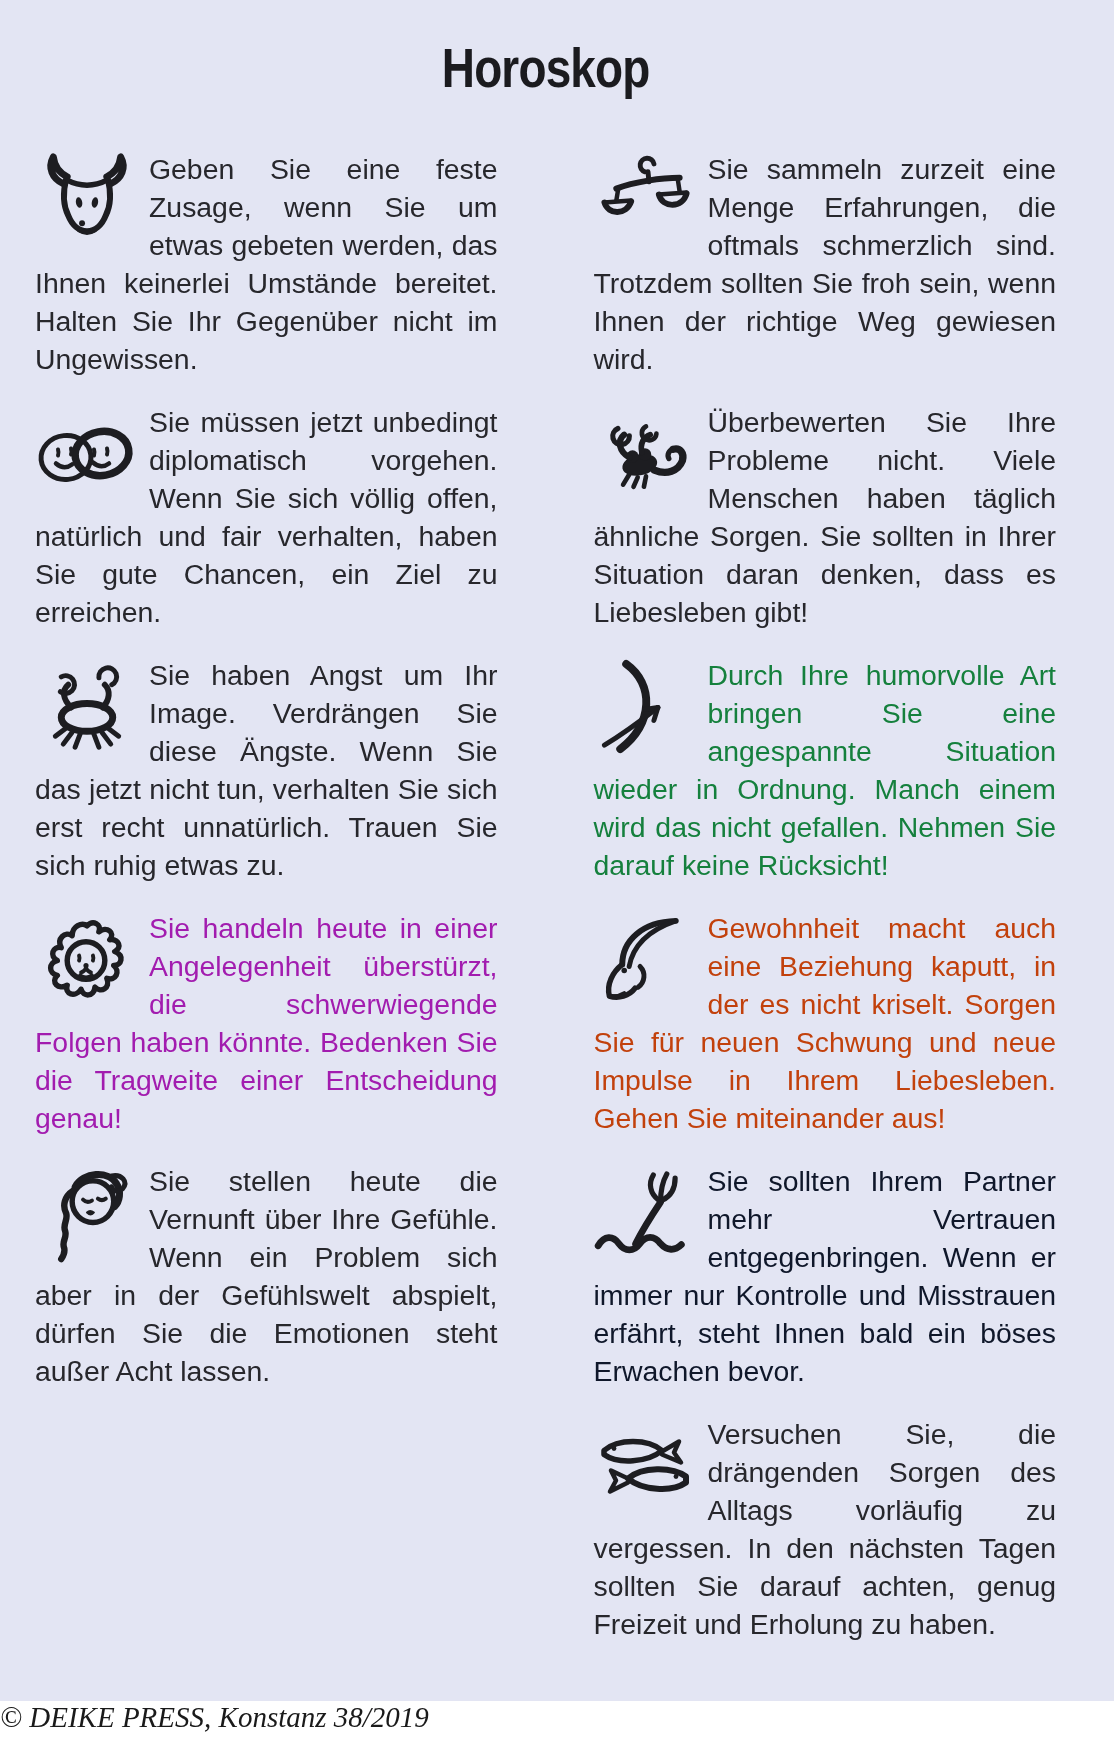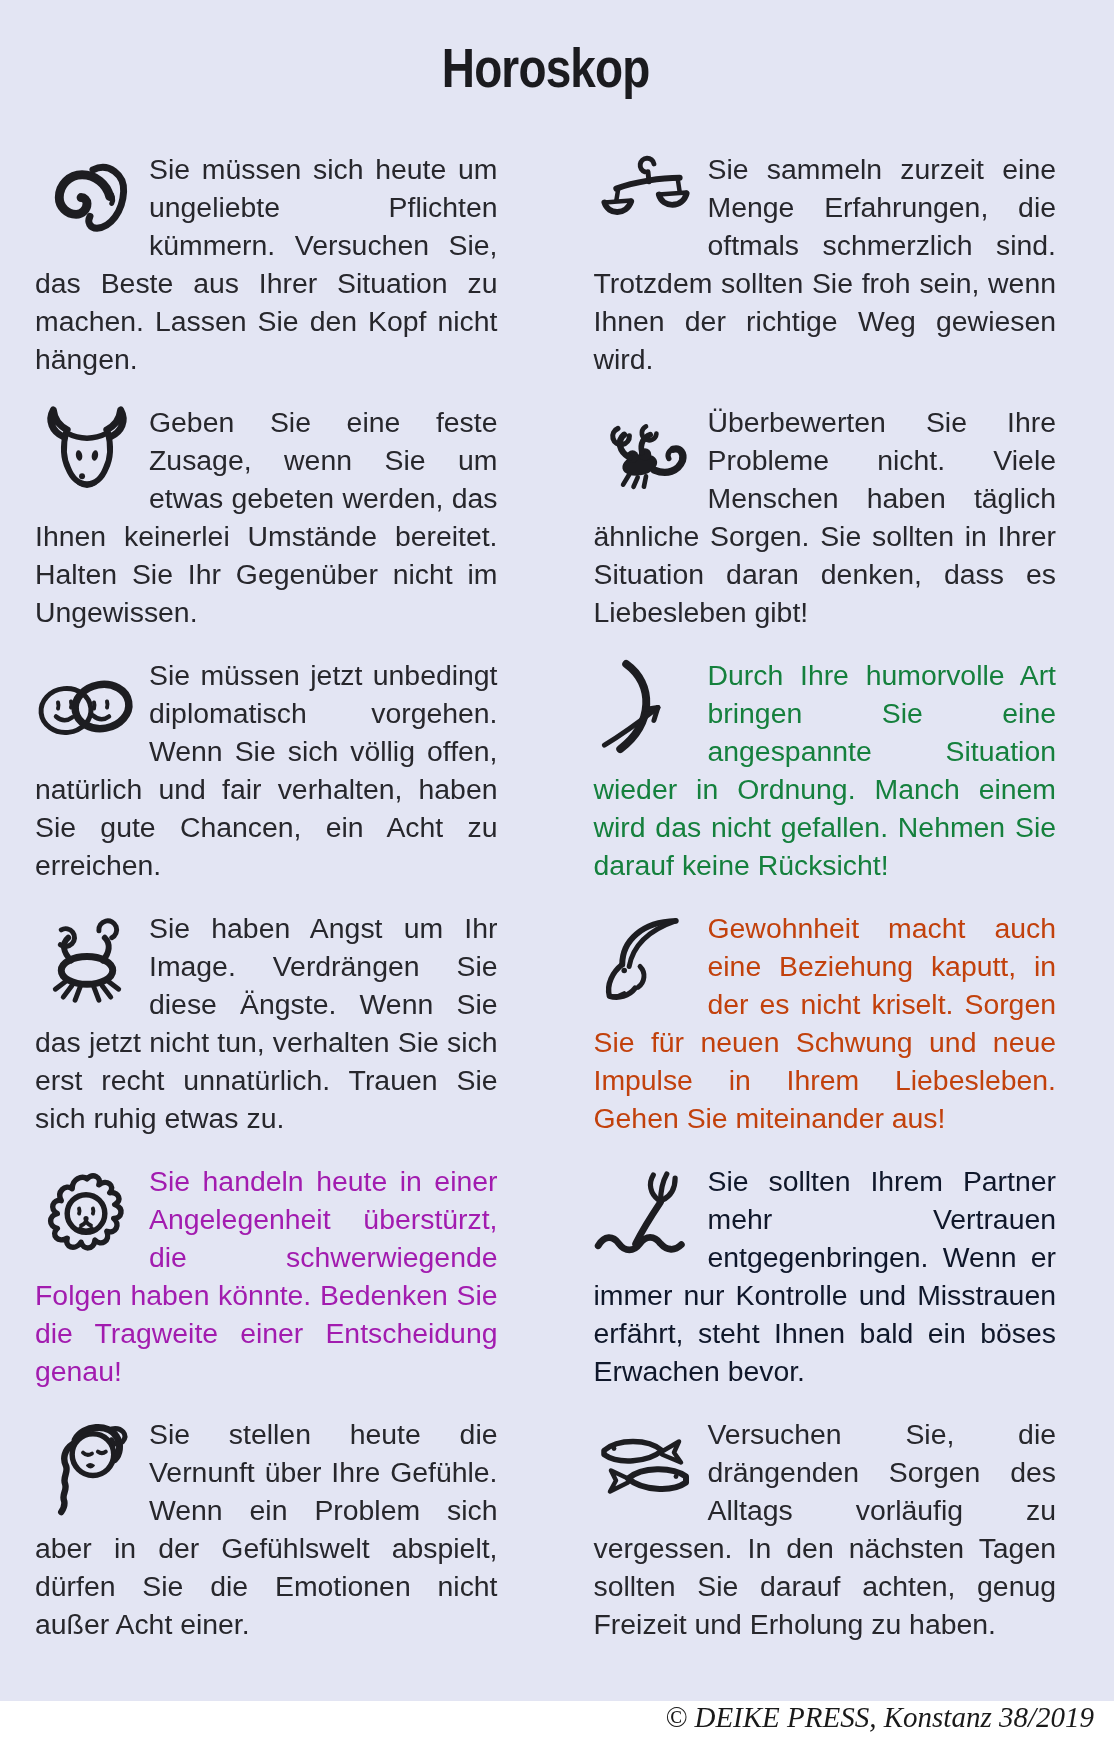--- a/index.html
+++ b/index.html
@@ -69,21 +69,21 @@
     text-align: justify;
     hyphens: auto;
     -webkit-hyphens: auto;
   }
   footer.strip {
     height: 32px;
     background: #ffffff;
     box-sizing: border-box;
     display: flex;
     align-items: center;
-    justify-content: flex-end;
+    justify-content: flex-start;
     padding-right: 20px;
   }
   .copyright {
     font-family: "Liberation Serif", serif;
     font-style: italic;
     font-size: 29px;
     color: #1a1a1a;
   }
   
   .icon svg * {
@@ -96,30 +96,20 @@
 
 <div class="sheet">
   <div class="content" style="background: rgb(227, 229, 243);">
 
     <h1 class="title"><span class="title-inner">Horoskop</span></h1>
 
     <div class="columns">
 
       <div class="col">
 
-        <section class="entry">
-          <span class="icon">
-            <svg viewBox="0 0 100 100" fill="none" stroke="#1d1d21">
-              <path d="M44 46 a6 6 0 0 1 6 6 a11 11 0 0 1 -11 11 a17 17 0 0 1 -17 -17 a23 23 0 0 1 23 -23 a29 29 0 0 1 28 22" stroke-width="9"></path>
-              <path d="M56 18 C72 10 88 23 87 40 C86 60 74 76 60 77 C53 77 50 71 53 65" stroke-width="7"></path>
-              <path d="M72 40 c4 3 5 8 3 12" stroke-width="5"></path>
-            </svg>
-          </span>
-          <p class="txt" style="color: rgb(39, 39, 44);">Sie müssen sich heute um ungeliebte Pflichten kümmern. Versuchen Sie, das Beste aus Ihrer Situation zu machen. Lassen Sie den Kopf nicht hängen.</p>
-        </section>
 
         <section class="entry">
           <span class="icon">
             <svg viewBox="0 0 100 100" fill="none" stroke="#1d1d21">
               <path d="M26 32 C15 27 10 16 16 5 C17 14 22 21 30 25" stroke-width="7"></path>
               <path d="M74 32 C85 27 90 16 84 5 C83 14 78 21 70 25" stroke-width="7"></path>
               <path d="M29 27 C25 43 27 56 31 64 C35 74 42 80 50 80 C58 80 65 74 69 64 C73 56 75 43 71 27" stroke-width="6"></path>
               <path d="M31 29 C42 35 58 35 69 29" stroke-width="5.5"></path>
               <ellipse cx="42" cy="51" rx="3.2" ry="5.4" fill="#1d1d21" stroke="none" transform="rotate(-10 42 51)"></ellipse>
               <ellipse cx="58" cy="51" rx="3.2" ry="5.4" fill="#1d1d21" stroke="none" transform="rotate(10 58 51)"></ellipse>
@@ -136,21 +126,21 @@
               <ellipse cx="31" cy="38" rx="25" ry="22" stroke-width="5" transform="rotate(-6 31 38)"></ellipse>
               <ellipse cx="67" cy="34" rx="27" ry="22" stroke-width="7.5" transform="rotate(-10 67 34)"></ellipse>
               <path d="M23 30 q1 3 0 6" stroke-width="4"></path>
               <path d="M36 29 q1 3 0 6" stroke-width="4"></path>
               <path d="M21 44 q8 7 16 1" stroke-width="4.5"></path>
               <path d="M59 30 q1 3 0 6" stroke-width="4"></path>
               <path d="M72 29 q1 3 0 6" stroke-width="4"></path>
               <path d="M58 43 q8 7 16 1" stroke-width="4.5"></path>
             </svg>
           </span>
-          <p class="txt" style="color: rgb(39, 39, 44);">Sie müssen jetzt unbedingt diplomatisch vorgehen. Wenn Sie sich völlig offen, natürlich und fair verhalten, haben Sie gute Chancen, ein Acht zu erreichen.</p>
+          <p class="txt" style="color: rgb(39, 39, 44);">Sie müssen jetzt unbedingt diplomatisch vorgehen. Wenn Sie sich völlig offen, natürlich und fair verhalten, haben Sie gute Chancen, ein Ziel zu erreichen.</p>
         </section>
 
         <section class="entry">
           <span class="icon">
             <svg viewBox="0 0 100 100" fill="none" stroke="#1d1d21">
               <ellipse cx="50" cy="60" rx="26" ry="14" stroke-width="7"></ellipse>
               <path d="M34 50 C26 42 24 33 31 27" stroke-width="6"></path>
               <path d="M24 19 a9 9 0 1 1 -1 15" stroke-width="5"></path>
               <path d="M66 50 C73 42 74 33 68 27" stroke-width="6"></path>
               <path d="M62 20 a9 9 0 1 1 13 7" stroke-width="5"></path>
@@ -185,21 +175,21 @@
             <svg viewBox="0 0 100 100" fill="none" stroke="#1d1d21">
               <circle cx="56" cy="38" r="21" stroke-width="5.5"></circle>
               <path d="M38 23 C46 8 72 6 80 20 C85 28 83 38 78 43" stroke-width="7"></path>
               <path d="M75 12 C85 10 92 18 86 25 C82 29 76 28 75 23" stroke-width="5"></path>
               <path d="M46 36 q4 4 9 1" stroke-width="4"></path>
               <path d="M61 35 q4 3 8 0" stroke-width="4"></path>
               <path d="M50 49 q3 -3 7 0 q-3 4 -7 0 Z" fill="#1d1d21" stroke-width="2"></path>
               <path d="M36 27 C27 33 25 42 29 50 C31 57 25 61 28 68 C30 75 24 78 27 85 C28 90 26 93 24 96" stroke-width="6.5"></path>
             </svg>
           </span>
-          <p class="txt" style="color: rgb(39, 39, 44);">Sie stellen heute die Vernunft über Ihre Gefühle. Wenn ein Problem sich aber in der Gefühlswelt abspielt, dürfen Sie die Emotionen nicht außer Acht einer.</p>
+          <p class="txt" style="color: rgb(39, 39, 44);">Sie stellen heute die Vernunft über Ihre Gefühle. Wenn ein Problem sich aber in der Gefühlswelt abspielt, dürfen Sie die Emotionen steht außer Acht lassen.</p>
         </section>
 
       </div>
 
       <div class="col">
 
         <section class="entry">
           <span class="icon">
             <svg viewBox="0 0 100 100" fill="none" stroke="#1d1d21">
               <path d="M58 12 a7 7 0 1 0 -9 8" stroke-width="5"></path>

